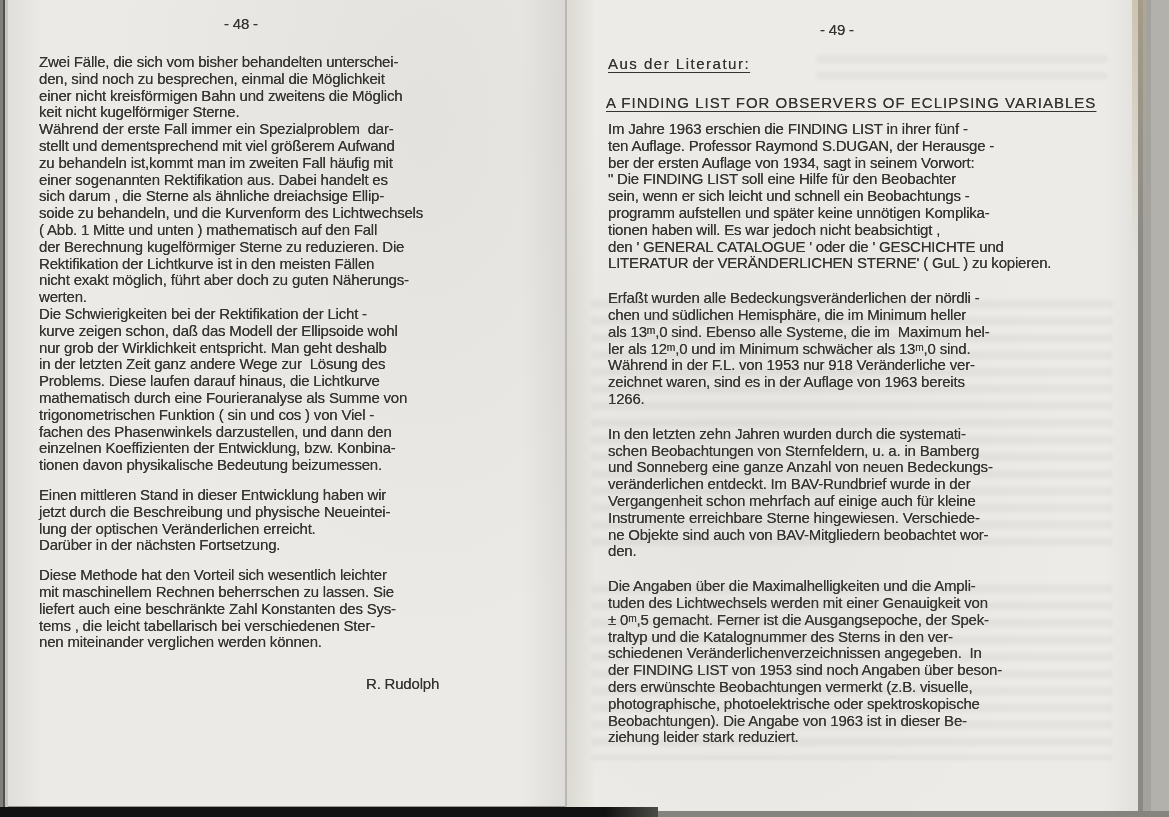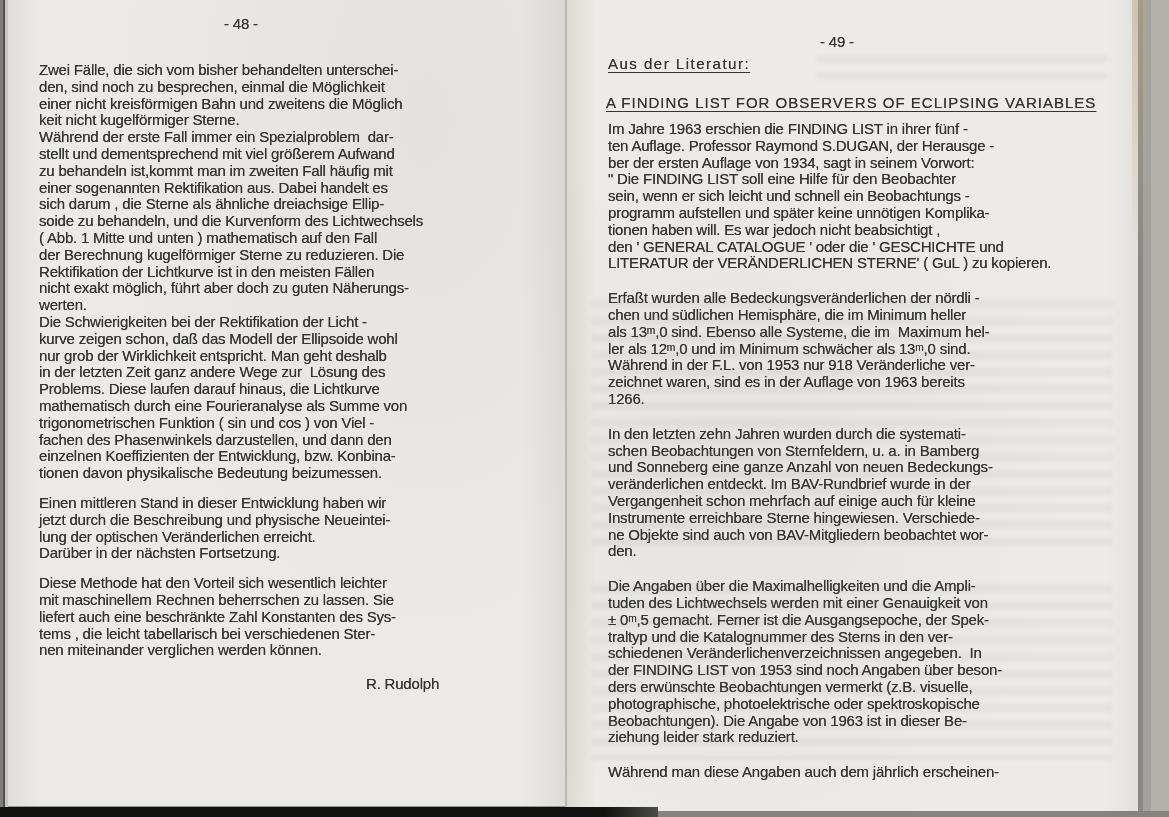--- a/index.html
+++ b/index.html
@@ -83,21 +83,21 @@
 </head>
 <body>
 
 <div class="scan">
 
   <div class="edge-left"></div>
 
   <div class="page page-left">
     <div class="pagenum tw" style="left:216px; top:16px;">- 48 -</div>
 
-    <div class="body-block" style="left:31px; top:62px; width:518px;">
+    <div class="body-block" style="left:31px; top:54px; width:518px;">
       <div class="para tw">Zwei Fälle, die sich vom bisher behandelten unterschei-
 den, sind noch zu besprechen, einmal die Möglichkeit
 einer nicht kreisförmigen Bahn und zweitens die Möglich
 keit nicht kugelförmiger Sterne.
 Während der erste Fall immer ein Spezialproblem  dar-
 stellt und dementsprechend mit viel größerem Aufwand
 zu behandeln ist,kommt man im zweiten Fall häufig mit
 einer sogenannten Rektifikation aus. Dabei handelt es
 sich darum , die Sterne als ähnliche dreiachsige Ellip-
 soide zu behandeln, und die Kurvenform des Lichtwechsels
@@ -124,21 +124,21 @@
 mit maschinellem Rechnen beherrschen zu lassen. Sie
 liefert auch eine beschränkte Zahl Konstanten des Sys-
 tems , die leicht tabellarisch bei verschiedenen Ster-
 nen miteinander verglichen werden können.</div>
     </div>
 
     <div class="signature tw" style="left:338px; top:676px;margin-left:20px;">R. Rudolph</div>
   </div>
 
   <div class="page page-right">
-    <div class="pagenum tw" style="left:253px; top:22px;margin-top:12px;">- 49 -</div>
+    <div class="pagenum tw" style="left:253px; top:22px;">- 49 -</div>
 
     <div class="section-heading heading-underlined tw" style="left:41px; top:56px;">Aus der Literatur:</div>
 
     <div class="article-title heading-underlined tw" style="left:39px; top:95px;">A FINDING LIST FOR OBSERVERS OF ECLIPSING VARIABLES</div>
 
     <div class="body-block" style="left:41px; top:121px; width:524px;">
       <div class="para tw">Im Jahre 1963 erschien die FINDING LIST in ihrer fünf -
 ten Auflage. Professor Raymond S.DUGAN, der Herausge -
 ber der ersten Auflage von 1934, sagt in seinem Vorwort:
 " Die FINDING LIST soll eine Hilfe für den Beobachter
@@ -165,21 +165,20 @@
       <div class="para tw">Die Angaben über die Maximalhelligkeiten und die Ampli-
 tuden des Lichtwechsels werden mit einer Genauigkeit von
 ± 0ᵐ,5 gemacht. Ferner ist die Ausgangsepoche, der Spek-
 traltyp und die Katalognummer des Sterns in den ver-
 schiedenen Veränderlichenverzeichnissen angegeben.  In
 der FINDING LIST von 1953 sind noch Angaben über beson-
 ders erwünschte Beobachtungen vermerkt (z.B. visuelle,
 photographische, photoelektrische oder spektroskopische
 Beobachtungen). Die Angabe von 1963 ist in dieser Be-
 ziehung leider stark reduziert.</div>
-      <div class="para tw">Während man diese Angaben auch dem jährlich erscheinen-</div>
     </div>
 
     <div class="smudge" style="left:250px; top:55px;  width:290px; height:24px;"></div>
     <div class="smudge" style="left:25px;  top:300px; width:520px; height:250px;"></div>
     <div class="smudge" style="left:25px;  top:585px; width:520px; height:175px;"></div>
   </div>
 
   <div class="edge-right"></div>
   <div class="edge-right-warm"></div>
   <div class="bottom-band"></div>

